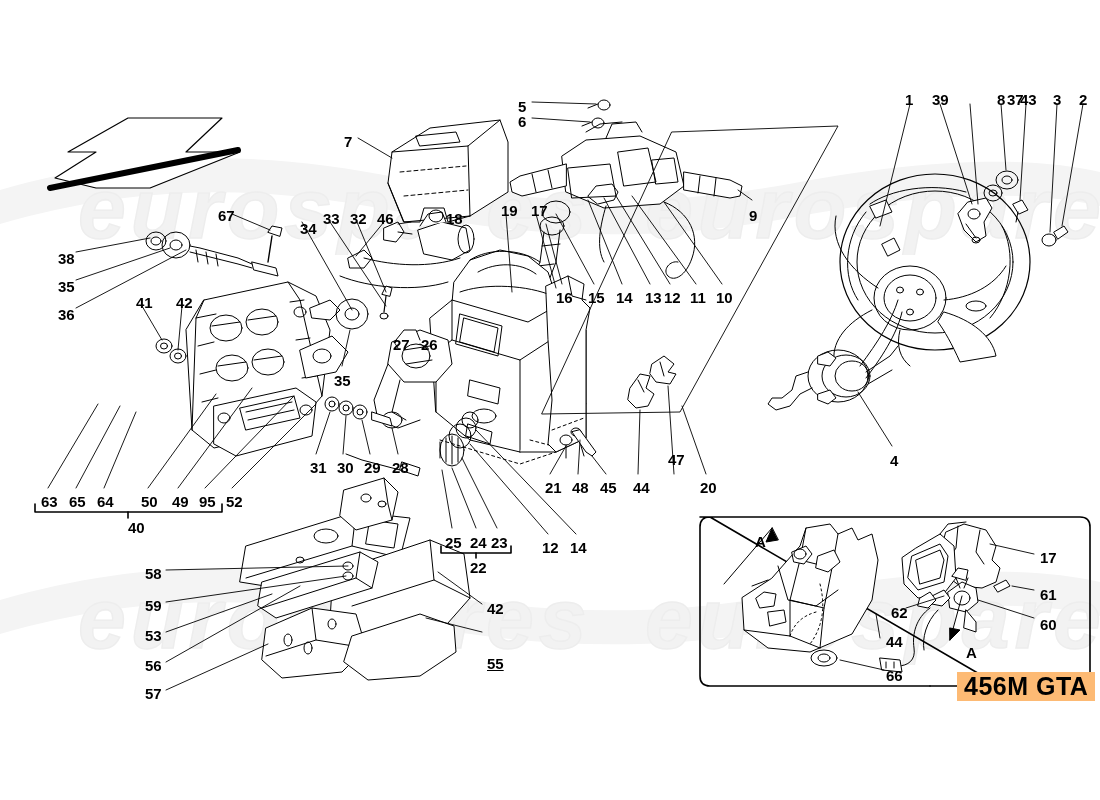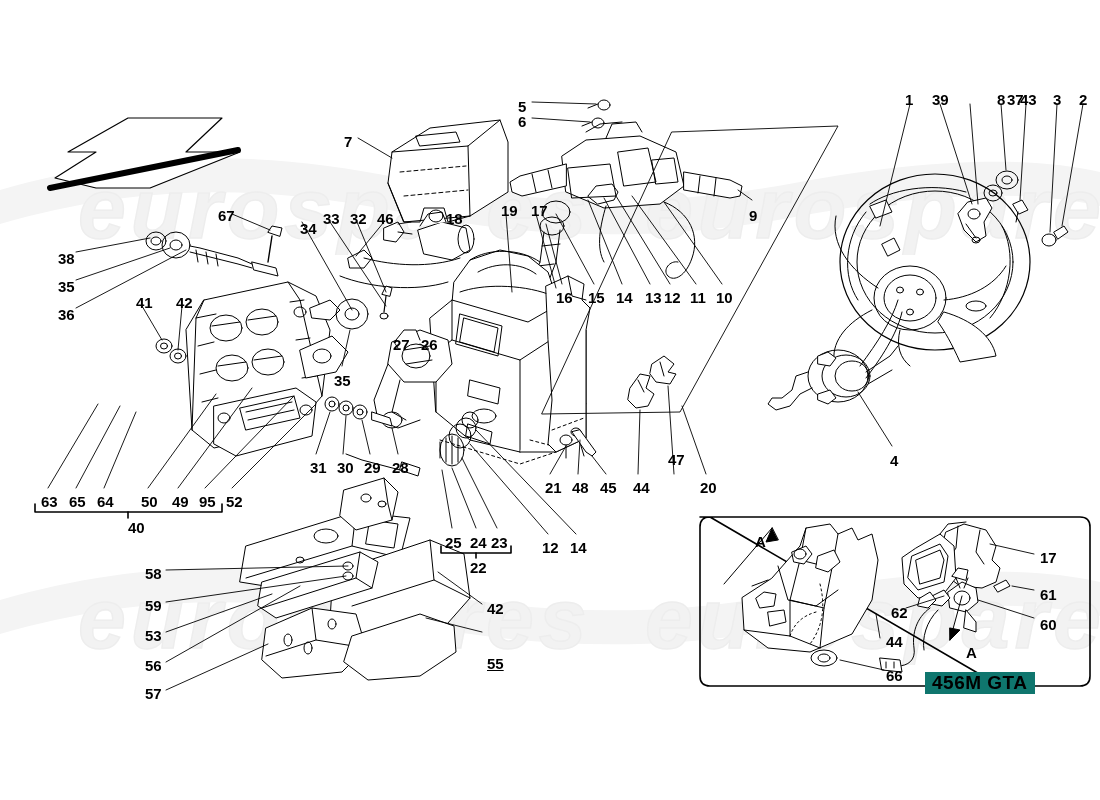--- a/index.html
+++ b/index.html
@@ -5,22 +5,22 @@
 <style>
   html,body{margin:0;padding:0;background:#ffffff;}
   body{width:1100px;height:800px;overflow:hidden;
        font-family:"Liberation Sans",sans-serif;}
   #stage{position:relative;width:1100px;height:800px;background:#ffffff;}
   #stage svg.layer{position:absolute;left:0;top:0;width:1100px;height:800px;}
   .lbl{position:absolute;font-family:"Liberation Sans",sans-serif;
        font-weight:bold;font-size:15px;color:#000;white-space:nowrap;
        letter-spacing:0px;line-height:1;}
   .title456{position:absolute;font-family:"Liberation Sans",sans-serif;
-       font-weight:bold;font-size:19px;color:#000;white-space:nowrap;
-       letter-spacing:0.5px;background:#0f766e;padding:0 7px;}
+       font-weight:bold;font-size:25px;color:#000;white-space:nowrap;
+       letter-spacing:0.5px;background:#fdba74;padding:0 7px;margin-left:32px;}
 </style>
 </head>
 <body>
 
 <div id="stage">
 
   <svg class="layer" viewBox="0 0 1100 800">
     <defs>
       <clipPath id="wmband1">
           <rect x="0" y="150" width="1100" height="105"></rect>

